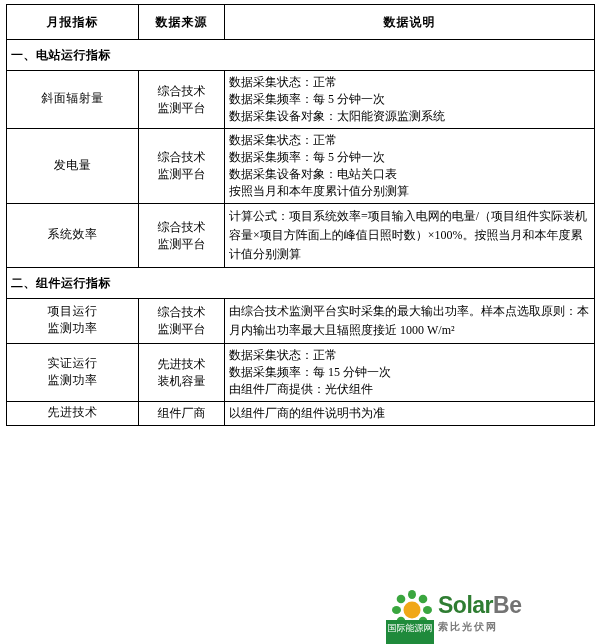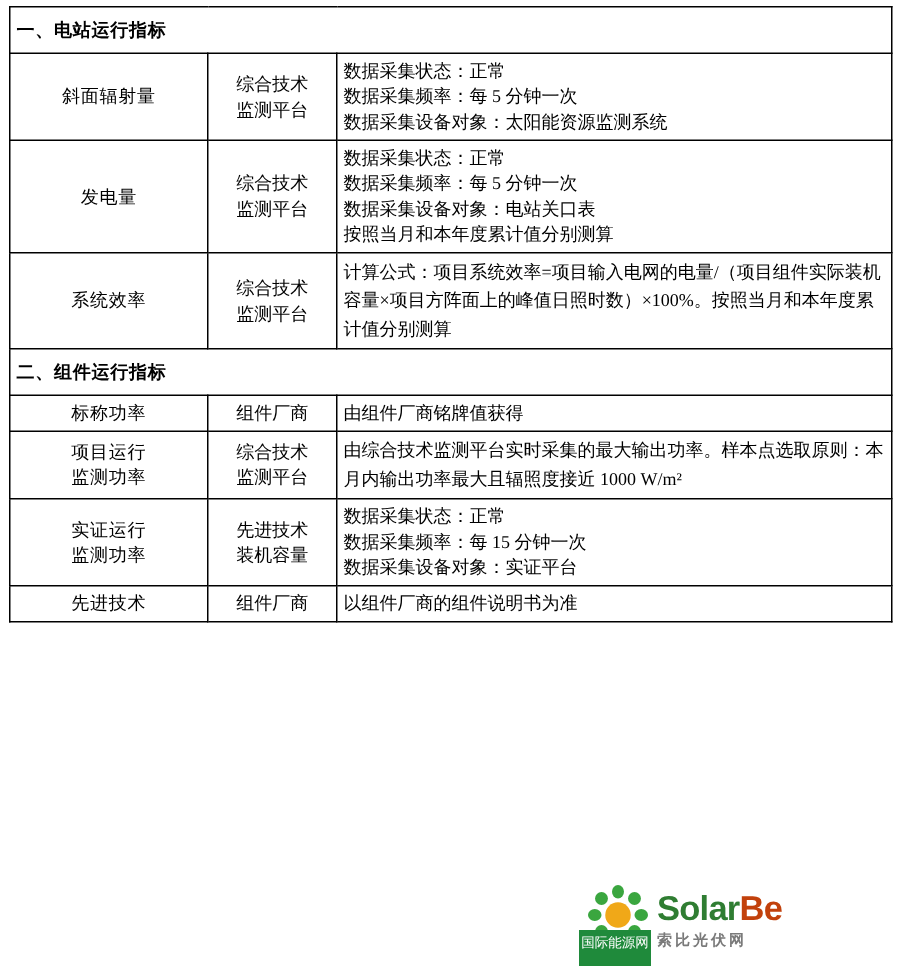--- a/index.html
+++ b/index.html
@@ -68,20 +68,21 @@
   .desc div {
     white-space: nowrap;
   }
   .desc .wrap {
     white-space: normal;
     line-height: 19px;
   }
   .name {
     font-size: 13px;
     letter-spacing: 0.5px;
+    font-family: Liberation Mono, monospace;
   }
   .src {
     font-size: 12px;
     line-height: 18px;
   }
 
   
   #watermark {
     position: absolute;
     right: 4px;
@@ -100,21 +101,21 @@
   #watermark .brand {
     position: absolute;
     left: 52px;
     top: 6px;
     font-family: "Liberation Sans", sans-serif;
     font-size: 23px;
     font-weight: bold;
     color: #2f7d32;
     letter-spacing: -0.5px;
   }
-  #watermark .brand .be { color: #c2410c; }
+  #watermark .brand .be { color: #737373; }
   #watermark .sub {
     position: absolute;
     left: 52px;
     top: 34px;
     font-size: 10px;
     color: #7a7a7a;
     letter-spacing: 2px;
     font-weight: bold;
   }
   #watermark .subbar {
@@ -136,20 +137,25 @@
 
 <div id="doc">
 
   <table class="main">
     <colgroup>
       <col class="c1">
         <col class="c2">
         <col class="c3">
     </colgroup>
     <tbody>
+      <tr>
+        <td class="hdr">月报指标</td>
+        <td class="hdr">数据来源</td>
+        <td class="hdr">数据说明</td>
+      </tr>
 
       <tr>
         <td class="sect" colspan="3">一、电站运行指标</td>
       </tr>
 
       <tr>
         <td class="ctr name">斜面辐射量</td>
         <td class="ctr-two src">
           <div>综合技术</div>
           <div>监测平台</div>
@@ -184,27 +190,20 @@
         </td>
         <td class="desc">
           <div class="wrap">计算公式：项目系统效率=项目输入电网的电量/（项目组件实际装机容量×项目方阵面上的峰值日照时数）×100%。按照当月和本年度累计值分别测算</div>
         </td>
       </tr>
 
       <tr>
         <td class="sect" colspan="3">二、组件运行指标</td>
       </tr>
 
-      <tr>
-        <td class="ctr name">标称功率</td>
-        <td class="ctr src">组件厂商</td>
-        <td class="desc">
-          <div>由组件厂商铭牌值获得</div>
-        </td>
-      </tr>
 
 
       <tr>
         <td class="ctr-two name">
           <div>项目运行</div>
           <div>监测功率</div>
         </td>
         <td class="ctr-two src">
           <div>综合技术</div>
           <div>监测平台</div>
@@ -219,21 +218,21 @@
           <div>实证运行</div>
           <div>监测功率</div>
         </td>
         <td class="ctr-two src">
           <div>先进技术</div>
           <div>装机容量</div>
         </td>
         <td class="desc">
           <div>数据采集状态：正常</div>
           <div>数据采集频率：每 15 分钟一次</div>
-          <div>数据采集设备对象：实证平台</div>
+          <div>由组件厂商提供：光伏组件</div>
         </td>
       </tr>
 
       <tr>
         <td class="ctr name">先进技术</td>
         <td class="ctr src">组件厂商</td>
         <td class="desc">
           <div>以组件厂商的组件说明书为准</div>
         </td>
       </tr>

